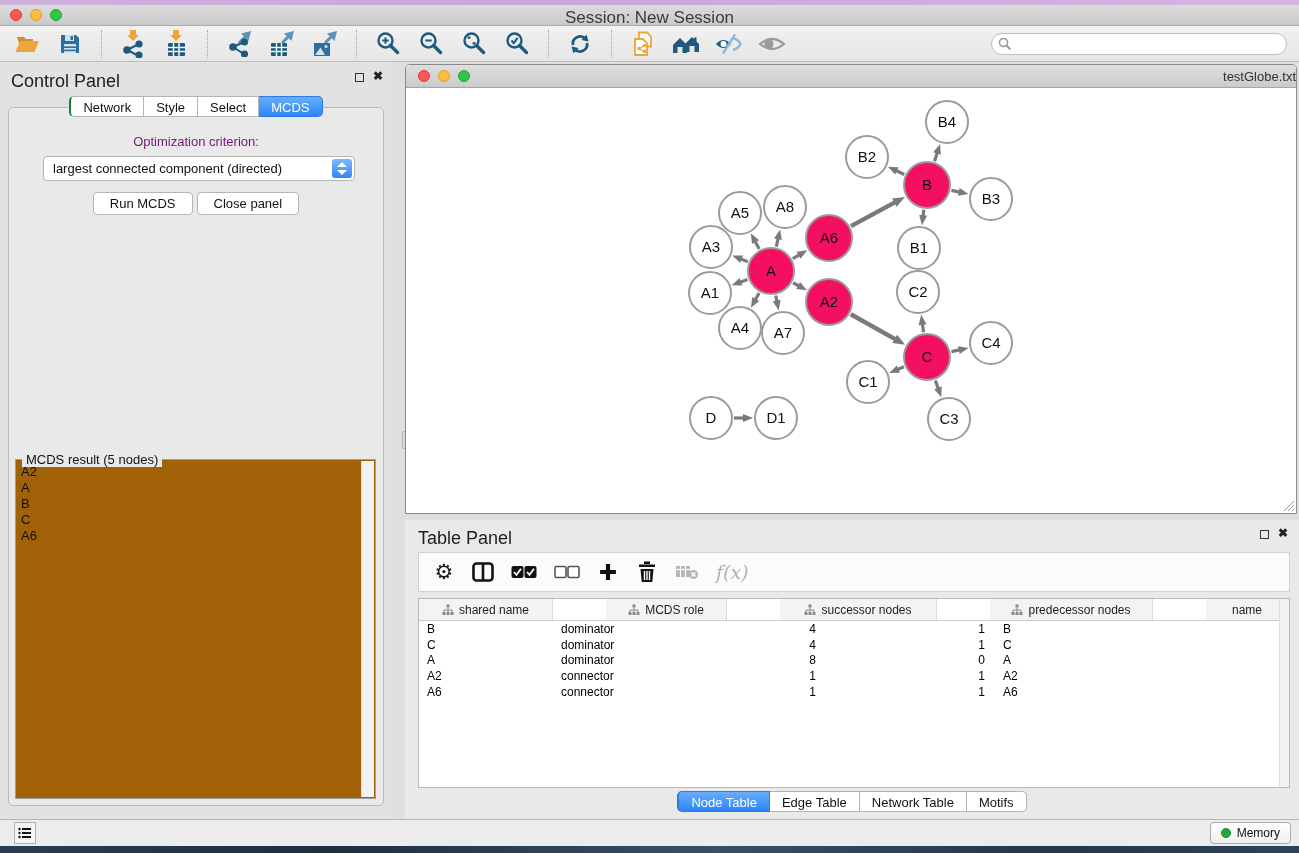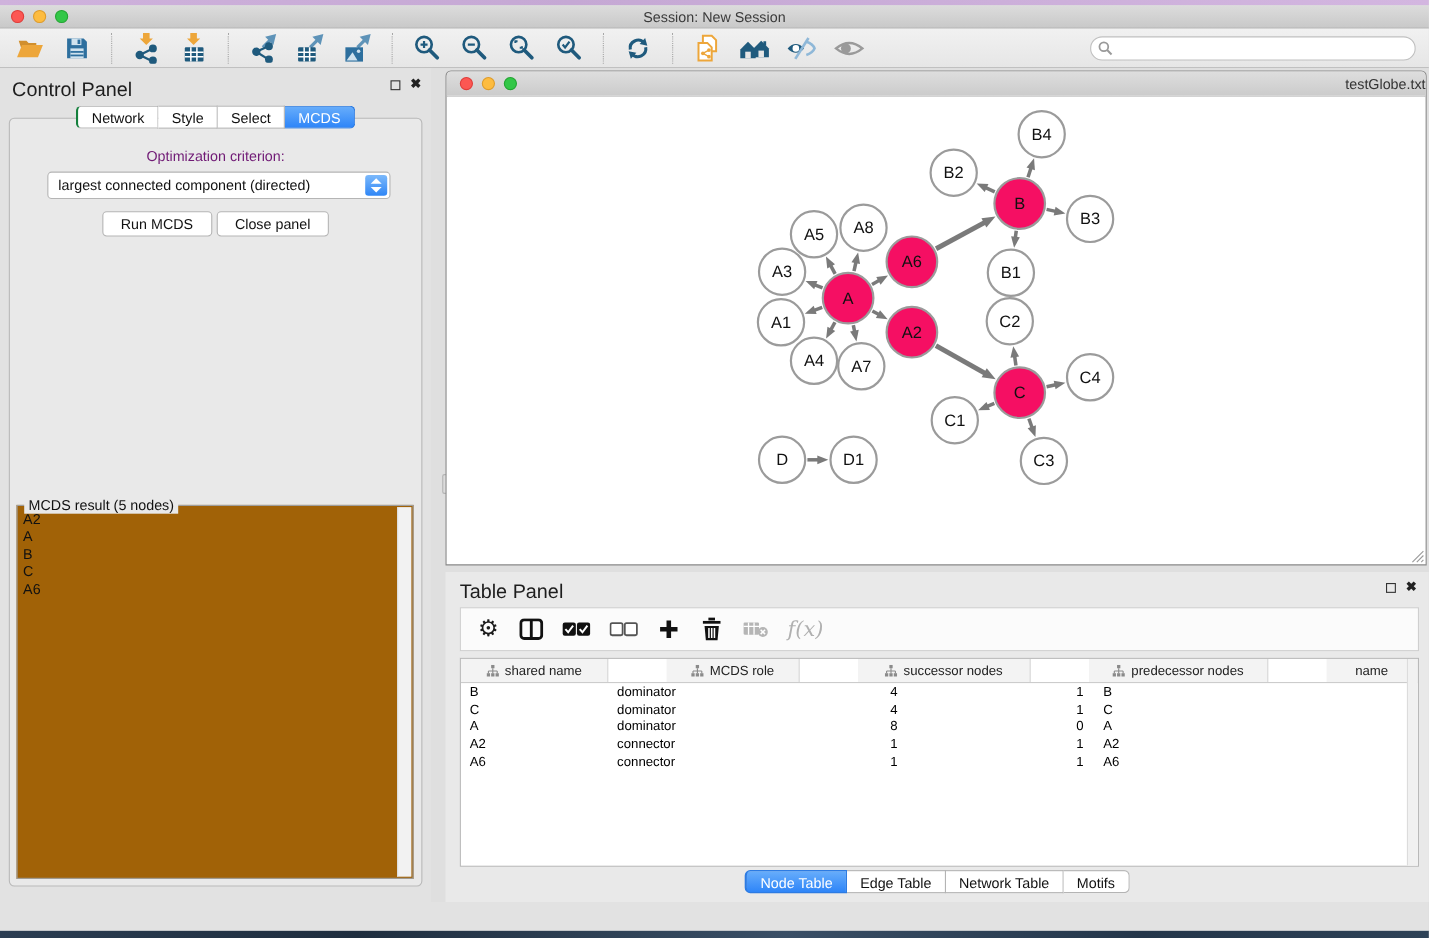--- a/index.html
+++ b/index.html
@@ -9,21 +9,21 @@
   .wp-top{position:absolute;left:0;top:0;width:100%;height:5px;background:linear-gradient(90deg,#cfb2dc,#c5a8d4 40%,#d3b6e0);}
   .wp-bottom{position:absolute;left:0;bottom:0;width:100%;height:7px;background:linear-gradient(90deg,#2b3d52,#1f2e3f 25%,#3a4f66 55%,#24364a 80%,#2e4257);}
   
   .app{position:absolute;left:0;top:5px;right:0;bottom:7px;background:#e2e2e2;}
   .titlebar{position:absolute;left:0;top:0;right:0;height:20px;background:linear-gradient(#dcdcdc,#c9c9c9);border-bottom:1px solid #aaa;}
   .lights{position:absolute;left:10px;top:4px;display:flex;gap:8px;}
   .light{width:12px;height:12px;border-radius:50%;box-sizing:border-box;}
   .light.red{background:#fc5753;border:1px solid #df3d3a;}
   .light.yellow{background:#fdbc40;border:1px solid #de9c2b;}
   .light.green{background:#33c748;border:1px solid #23a532;}
-  .titlebar .title{position:absolute;left:0;right:0;top:3px;text-align:center;font-size:13px;color:#3b3b3b;}
+  .titlebar .title{position:absolute;left:0;right:0;top:3px;text-align:center;font-size:17px;color:#3b3b3b;}
   
   .toolbar{position:absolute;left:0;top:21px;right:0;height:36px;background:linear-gradient(#f1f1f1,#e6e6e6);border-bottom:1px solid #bdbdbd;display:flex;align-items:center;gap:13px;padding:0 12px;box-sizing:border-box;}
   .tbtn{width:30px;height:30px;display:flex;align-items:center;justify-content:center;flex:0 0 auto;}
   .vsep{height:28px;border-left:1px dotted #a6a6a6;margin:0 3px;flex:0 0 auto;}
   .searchwrap{margin-left:auto;position:relative;width:296px;height:22px;flex:0 0 auto;}
   .search{width:100%;height:100%;box-sizing:border-box;border:1px solid #c0c0c0;border-radius:12px;padding:0 8px 0 24px;font-size:13px;background:#fff;outline:none;color:#333;}
   .search-glyph{position:absolute;left:7px;top:4px;pointer-events:none;}
   
   .main{position:absolute;left:0;top:57px;right:0;bottom:26px;background:#dfdfdf;}
   
@@ -587,14 +587,34 @@
 
         <div class="tp-tabs" id="tp-tabs">
             <div class="seg-tab active">Node Table</div>
             <div class="seg-tab">Edge Table</div>
             <div class="seg-tab">Network Table</div>
             <div class="seg-tab">Motifs</div>
           </div>
       </div>
     </div>
 
+    <div class="statusbar">
+      <span class="status-btn">
+        <svg width="14" height="12" viewBox="0 0 14 12">
+          <g fill="#111">
+              <circle cx="1.5" cy="2" r="1.2"></circle>
+              <circle cx="1.5" cy="6" r="1.2"></circle>
+              <circle cx="1.5" cy="10" r="1.2"></circle>
+            </g>
+          <g stroke="#111" stroke-width="2">
+              <line x1="4" y1="2" x2="13" y2="2"></line>
+              <line x1="4" y1="6" x2="13" y2="6"></line>
+              <line x1="4" y1="10" x2="13" y2="10"></line>
+            </g>
+        </svg>
+      </span>
+      <span class="memory-btn">
+        <span class="memory-dot"></span>
+        <span class="memory-label">Memory</span>
+      </span>
+    </div>
   </div>
 </div>
 
 </body></html>

